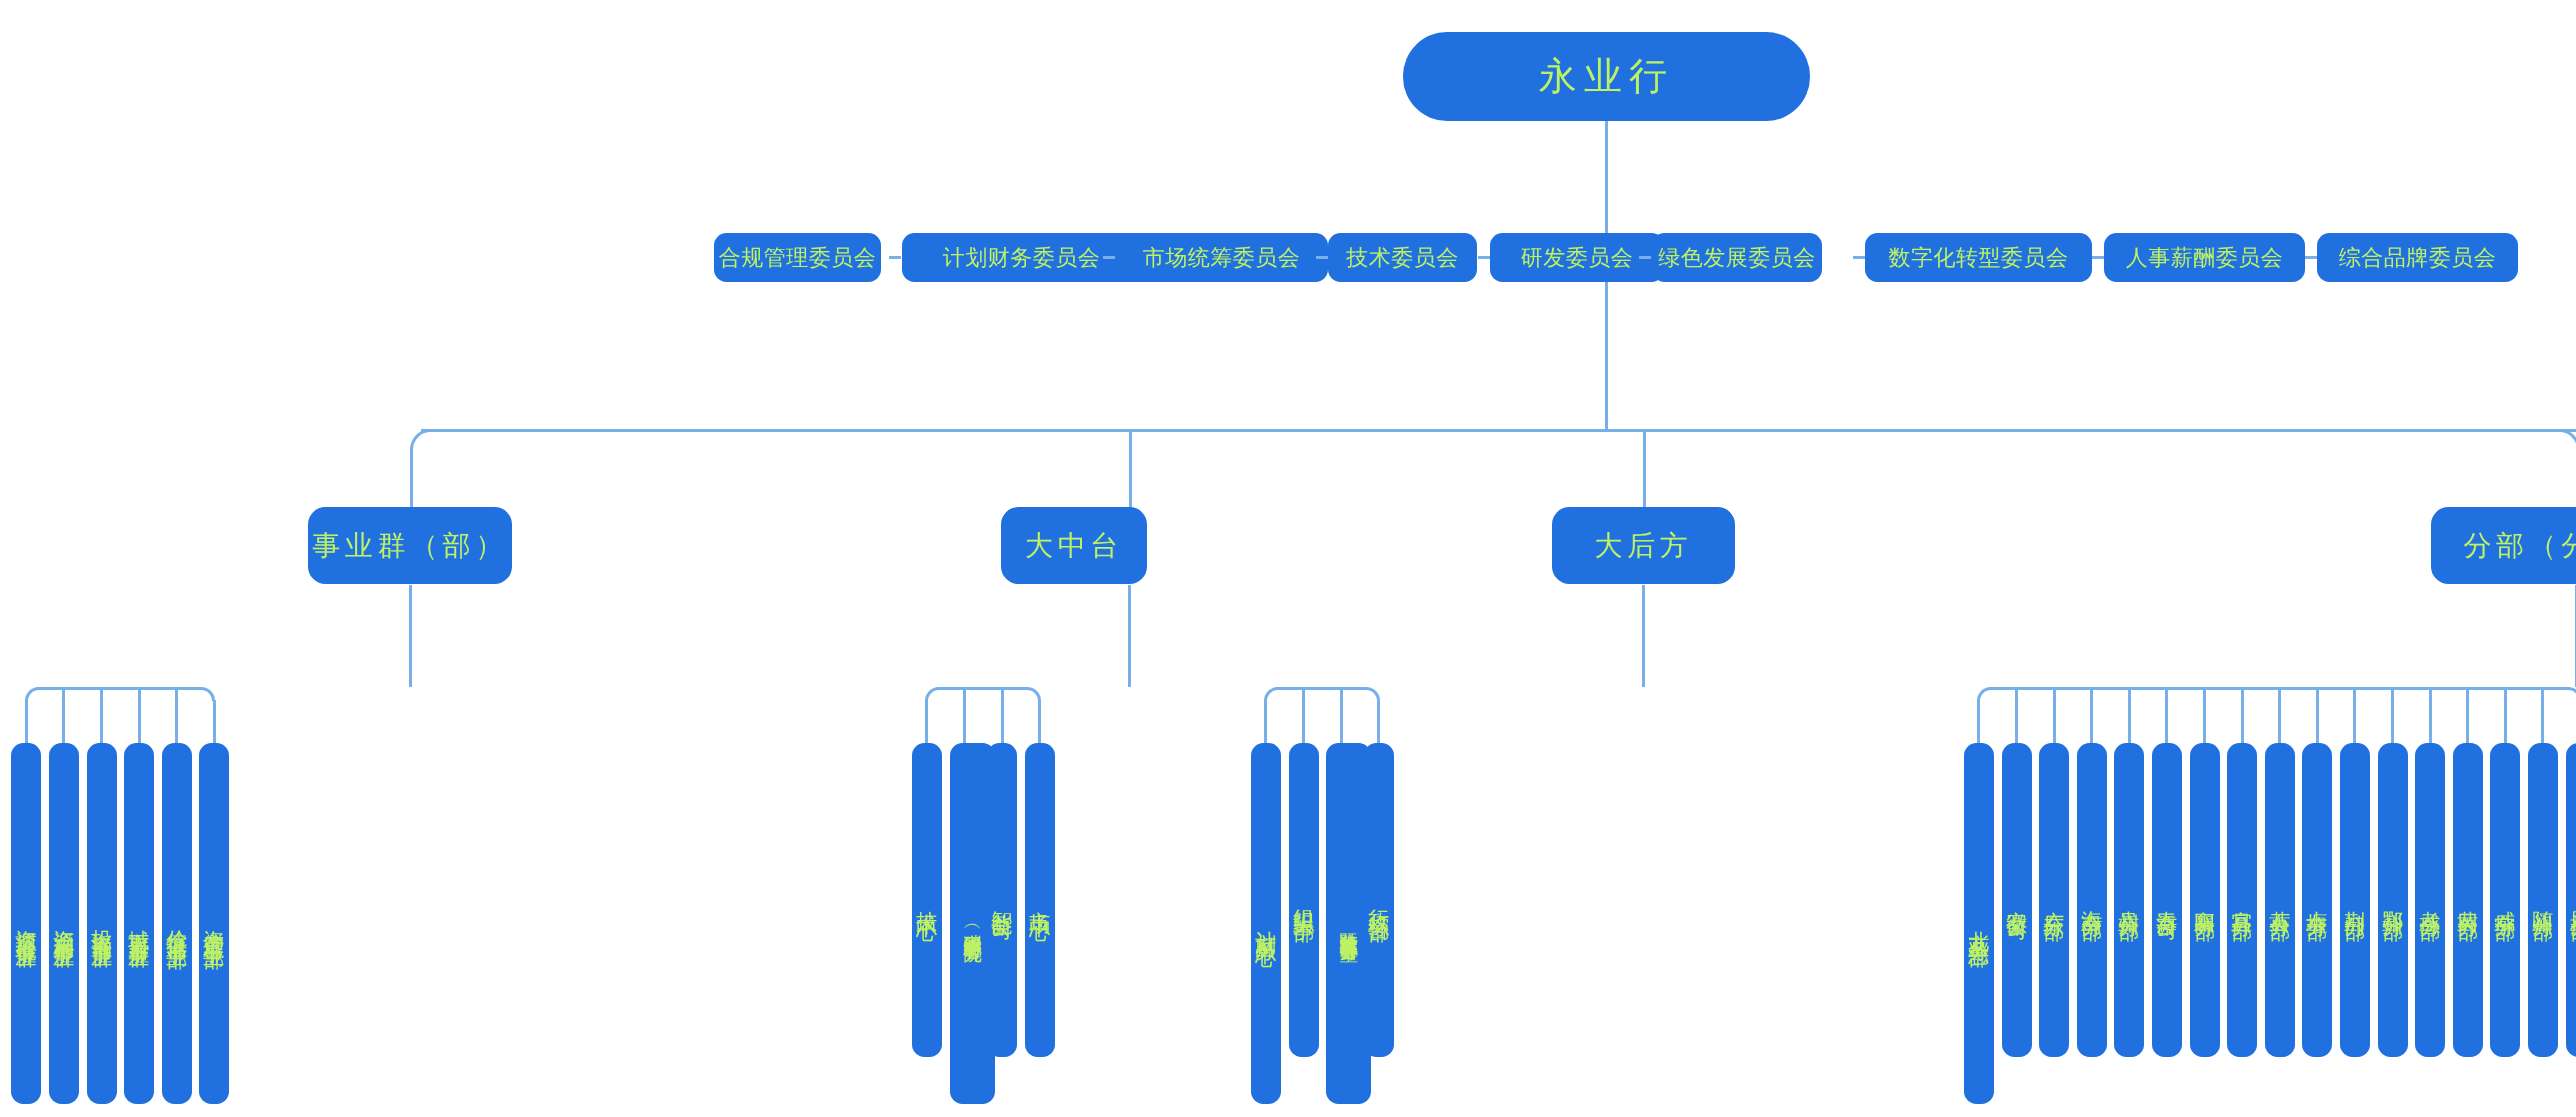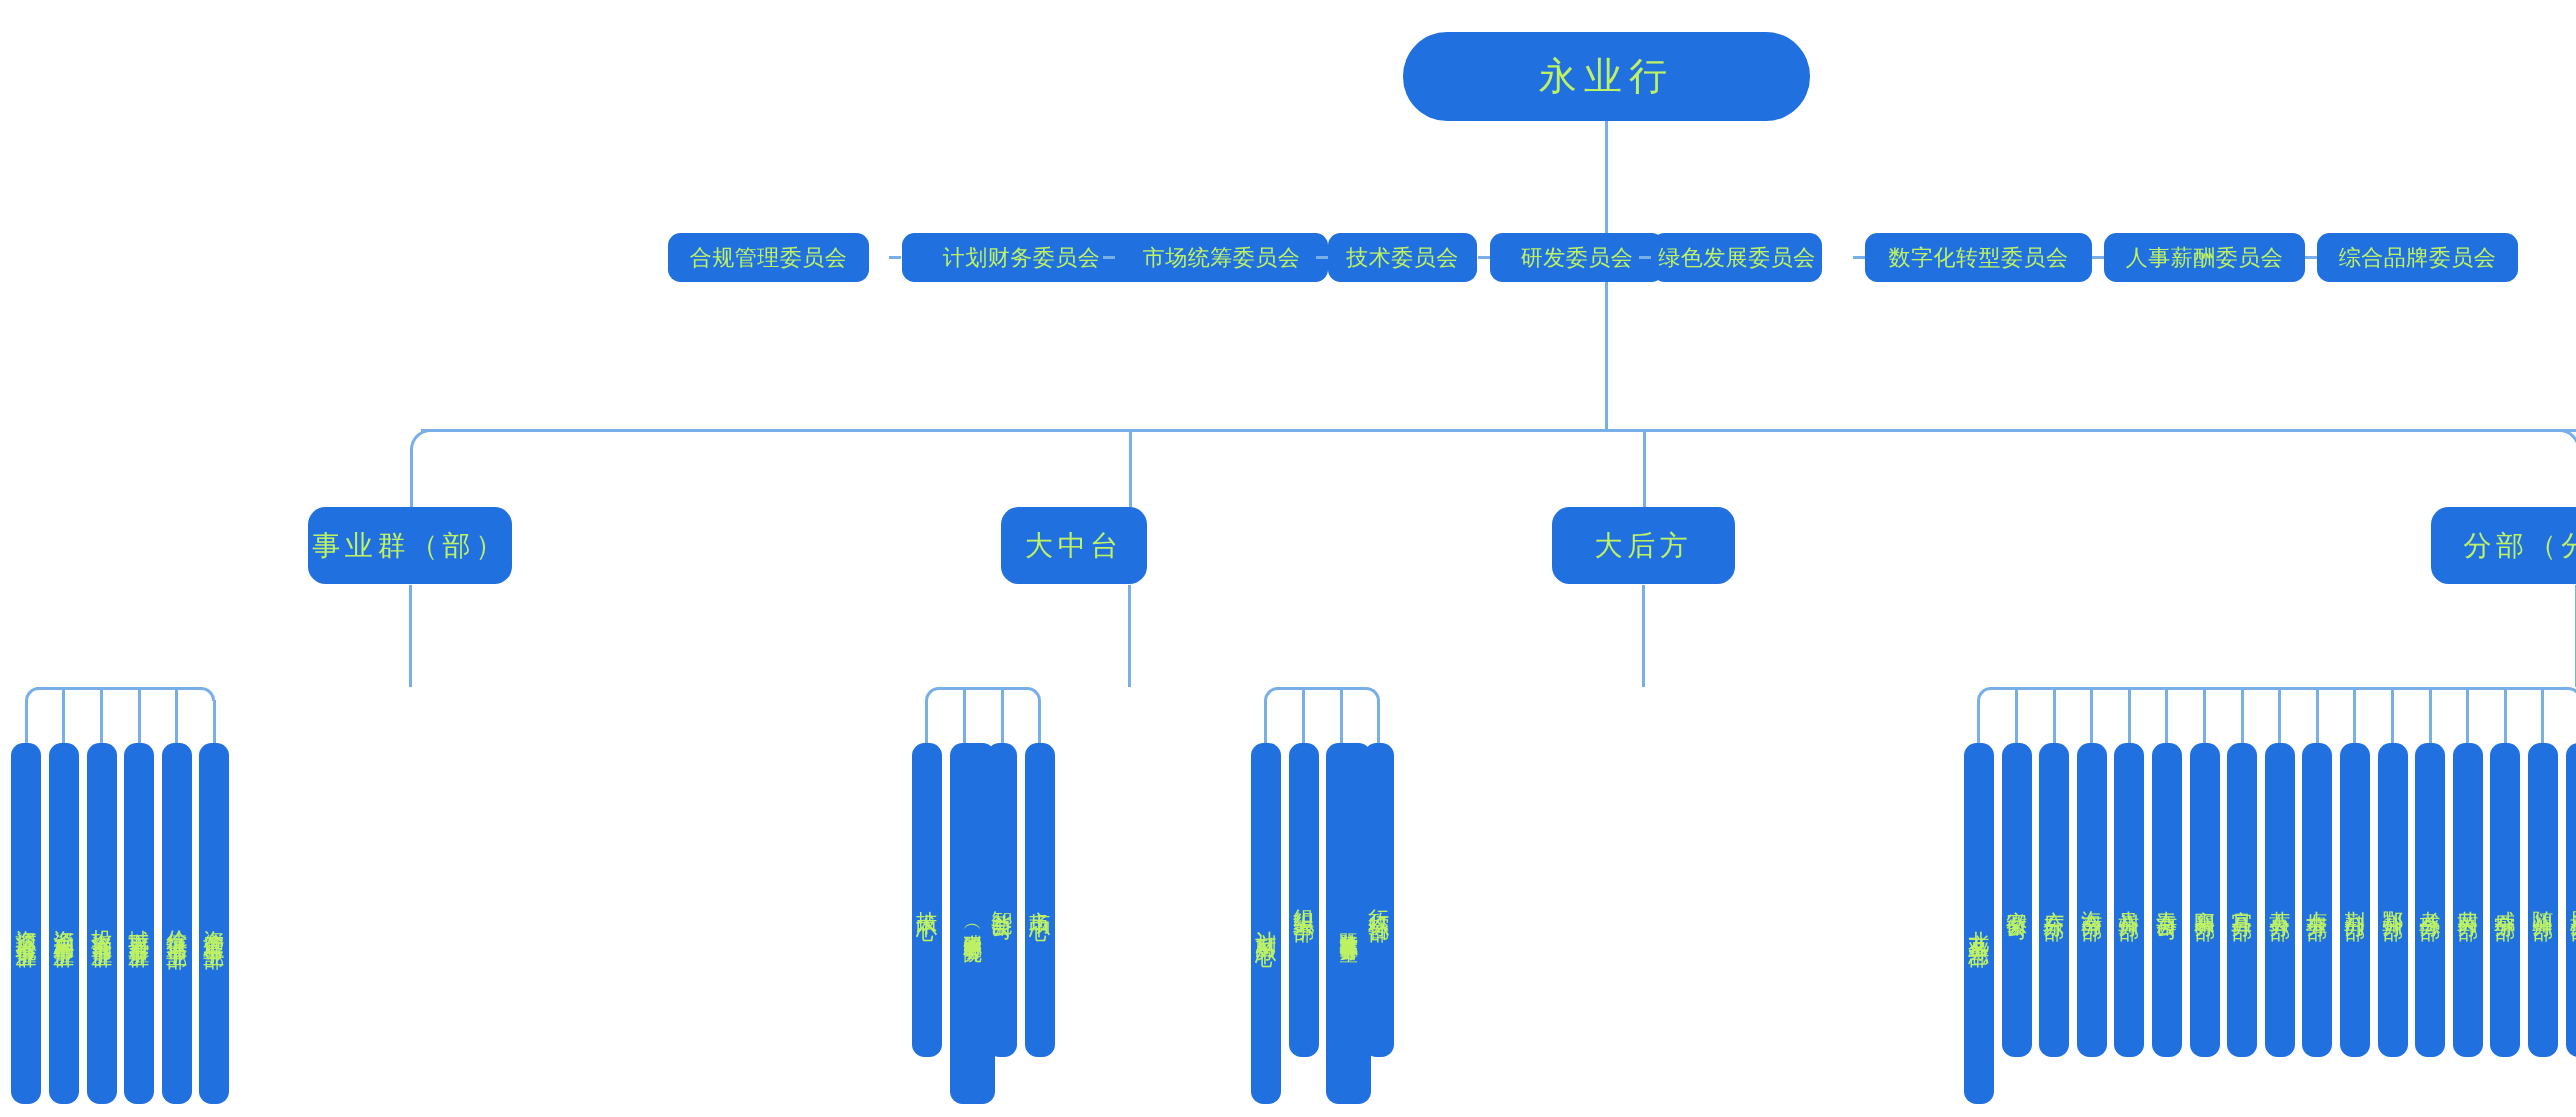--- a/index.html
+++ b/index.html
@@ -89,21 +89,21 @@
 
   <div class="node root">
     <span>永业行</span>
   </div>
 
   <div class="vline" style="left:1605px;top:121px;height:112px;"></div>
 
   <div class="vline" style="left:1605px;top:282px;height:149px;"></div>
 
   <div id="committee-row">
-      <div class="node committee" style="left: 668px; width: 201px;">
+      <div class="node committee" style="left: 714px; width: 167px;">
         <span>合规管理委员会</span>
       </div>
       <div class="hline" style="left: 889px; top: 256px; width: 12.4px;"></div>
       <div class="node committee" style="left: 902px; width: 239px;">
         <span>计划财务委员会</span>
       </div>
       <div class="hline" style="left: 1103px; top: 256px; width: 12.4px;"></div>
       <div class="node committee" style="left: 1115px; width: 213px;">
         <span>市场统筹委员会</span>
       </div>

